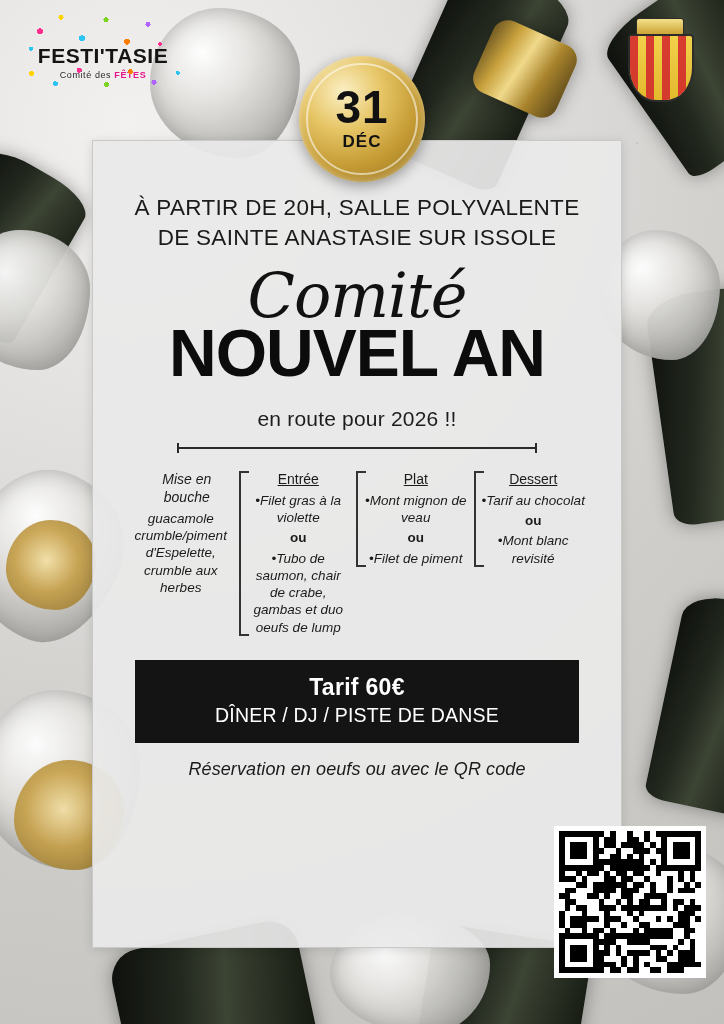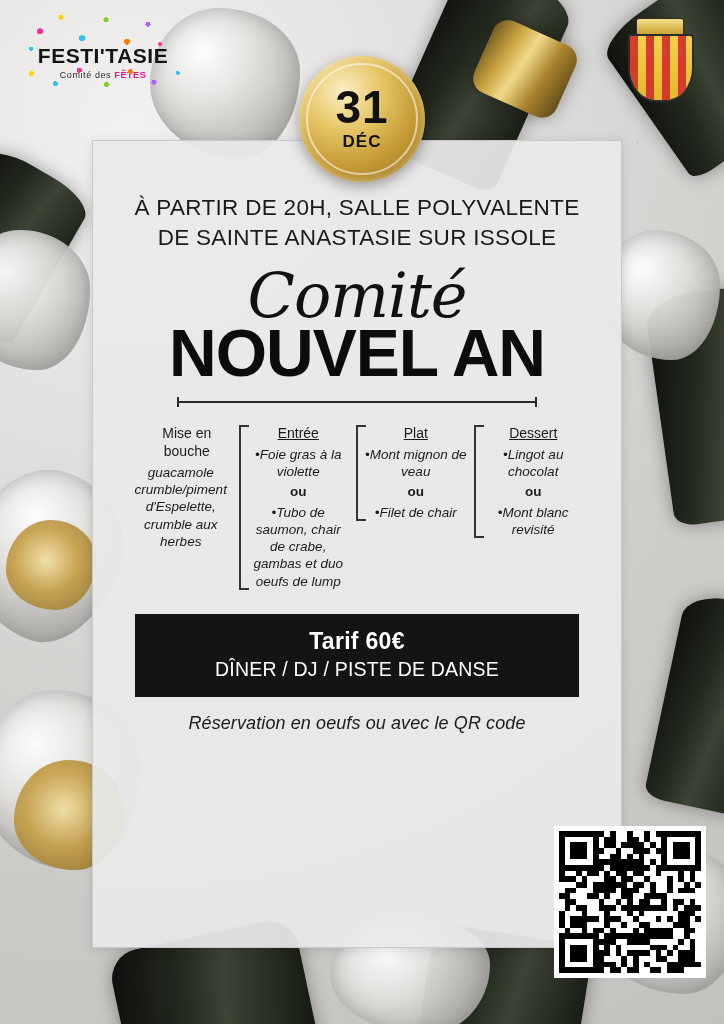--- a/index.html
+++ b/index.html
@@ -416,47 +416,48 @@
   <div class="card">
     <div class="card-inner">
 
       <div class="head-line">À PARTIR DE 20H, SALLE POLYVALENTE</div>
       <div class="head-line">DE SAINTE ANASTASIE SUR ISSOLE</div>
 
       <div class="script">Comité</div>
       <div class="title">
         <span class="l2">NOUVEL AN</span>
       </div>
+      <div class="subtitle">en route pour 2026 !!</div>
 
       <div class="rule"></div>
 
       <div class="menu">
 
         <div class="menu-col">
-          <div class="menu-title" style="text-decoration:none;margin-left:12px;">Mise en bouche</div>
+          <div class="menu-title" style="text-decoration:none;font-style:italic;margin-left:12px;">Mise en bouche</div>
           <div class="menu-item">guacamole crumble/piment d'Espelette, crumble aux herbes</div>
         </div>
 
         <div class="menu-col">
           <div class="menu-title">Entrée</div>
-          <div class="menu-item">•Foie gras à la violette</div>
+          <div class="menu-item">•Filet gras à la violette</div>
           <div class="menu-or">ou</div>
           <div class="menu-item">•Tubo de saumon, chair de crabe, gambas et duo oeufs de lump</div>
         </div>
 
         <div class="menu-col">
           <div class="menu-title">Plat</div>
           <div class="menu-item">•Mont mignon de veau</div>
           <div class="menu-or">ou</div>
-          <div class="menu-item">•Filet de chair</div>
+          <div class="menu-item">•Filet de piment</div>
         </div>
 
         <div class="menu-col">
           <div class="menu-title">Dessert</div>
-          <div class="menu-item">•Lingot au chocolat</div>
+          <div class="menu-item">•Tarif au chocolat</div>
           <div class="menu-or">ou</div>
           <div class="menu-item">•Mont blanc revisité</div>
         </div>
 
       </div>
 
       <div class="price-box">
         <div class="price-line1">Tarif 60€</div>
         <div class="price-line3">DÎNER / DJ / PISTE DE DANSE</div>
       </div>

